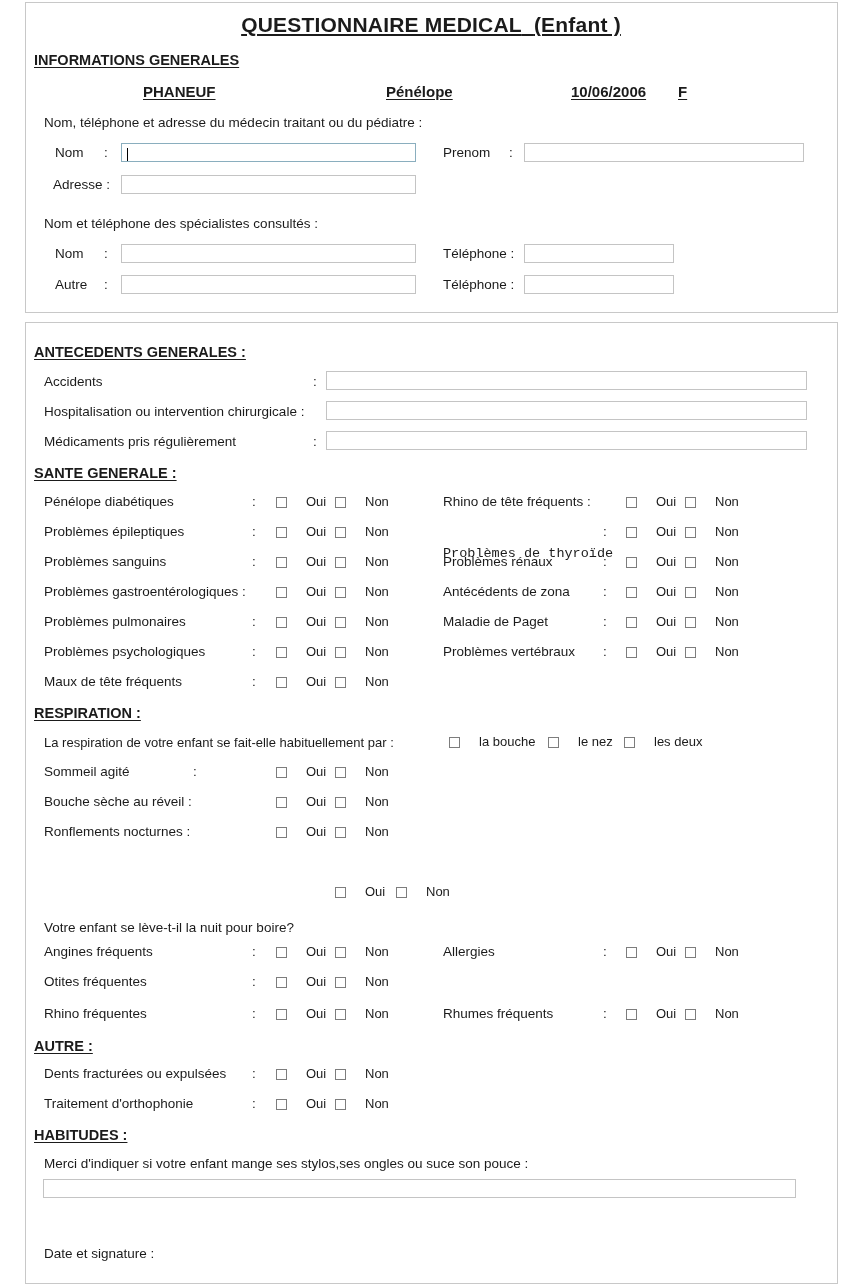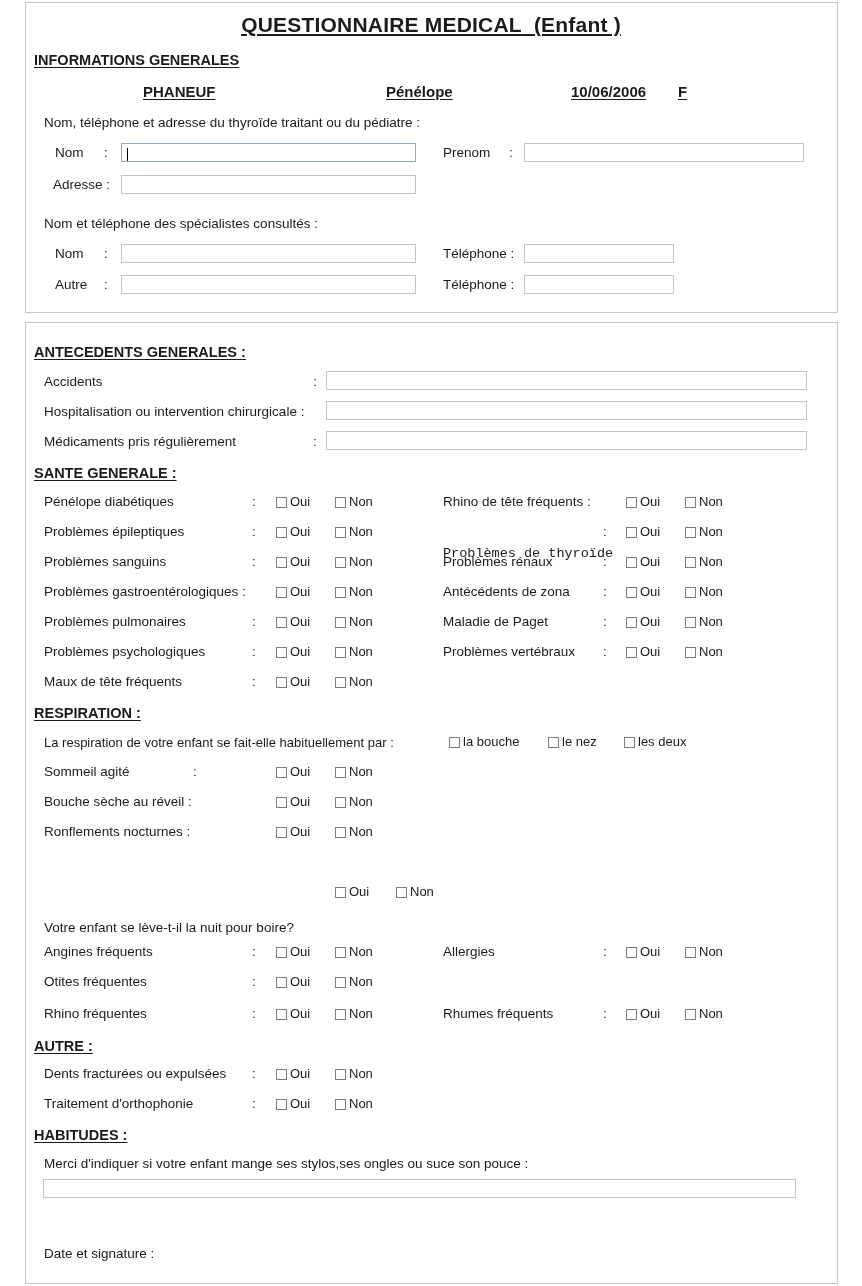--- a/index.html
+++ b/index.html
@@ -84,21 +84,21 @@
     height: 13px;
     background: #000;
     animation: none;
   }
 
   
   .cb {
     position: absolute;
     display: flex;
     align-items: center;
-    gap: 2px;
+    gap: 18px;
     font-size: 13px;
     white-space: nowrap;
     line-height: 14px;
   }
   .cb .box {
     width: 11px; height: 11px;
     border: 1px solid #7d7d7d;
     background: #fff;
     display: inline-block;
     flex: 0 0 auto;
@@ -115,21 +115,21 @@
   <span>(Enfant )</span></u>
 </div>
 
 <div class="section-head" style="top:52px; left:34px;">INFORMATIONS GENERALES</div>
 
 <div class="t bold-u" style="top:84px; left:143px;">PHANEUF</div>
 <div class="t bold-u" style="top:84px; left:386px;">Pénélope</div>
 <div class="t bold-u" style="top:84px; left:571px;">10/06/2006</div>
 <div class="t bold-u" style="top:84px; left:678px;">F</div>
 
-<div class="t" style="top:115px; left:44px;">Nom, téléphone et adresse du thyroïde traitant ou du pédiatre :</div>
+<div class="t" style="top:115px; left:44px;">Nom, téléphone et adresse du médecin traitant ou du pédiatre :</div>
 
 <div class="t" style="top:145px; left:55px;">Nom</div>
 <div class="t" style="top:145px; left:104px;">:</div>
 <input class="fld focused" style="top: 143px; left: 121px; width: 295px;" value="">
 <div class="caret" style="top:148px; left:127px;"></div>
 
 <div class="t" style="top:145px; left:443px;">Prenom</div>
 <div class="t" style="top:145px; left:509px;">:</div>
 <input class="fld" style="top: 143px; left: 524px; width: 280px;" value="">
 

